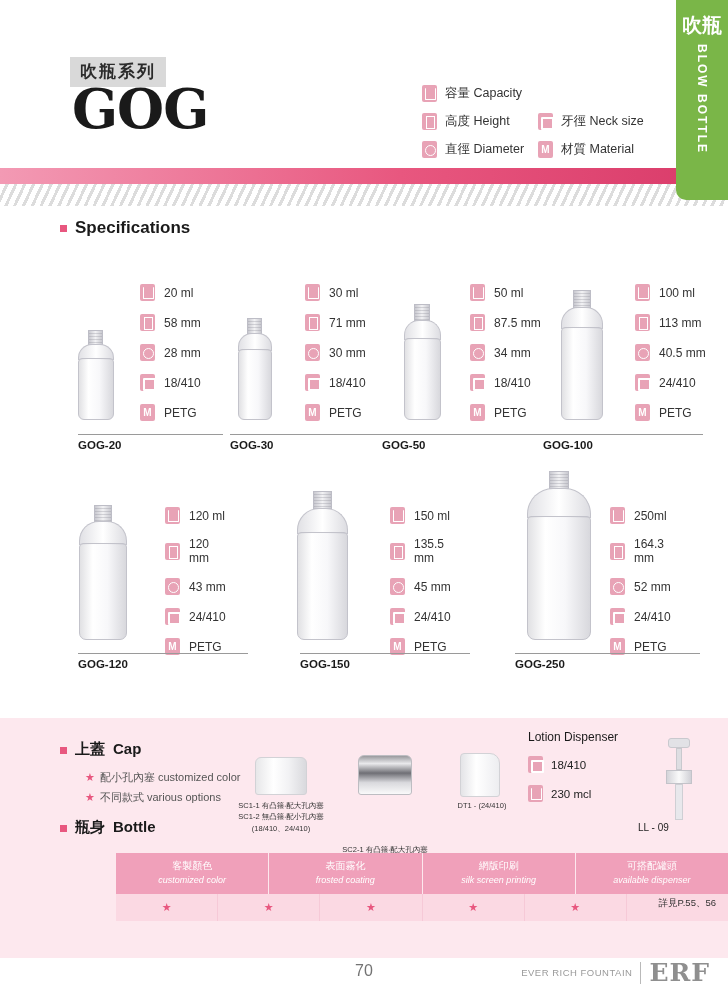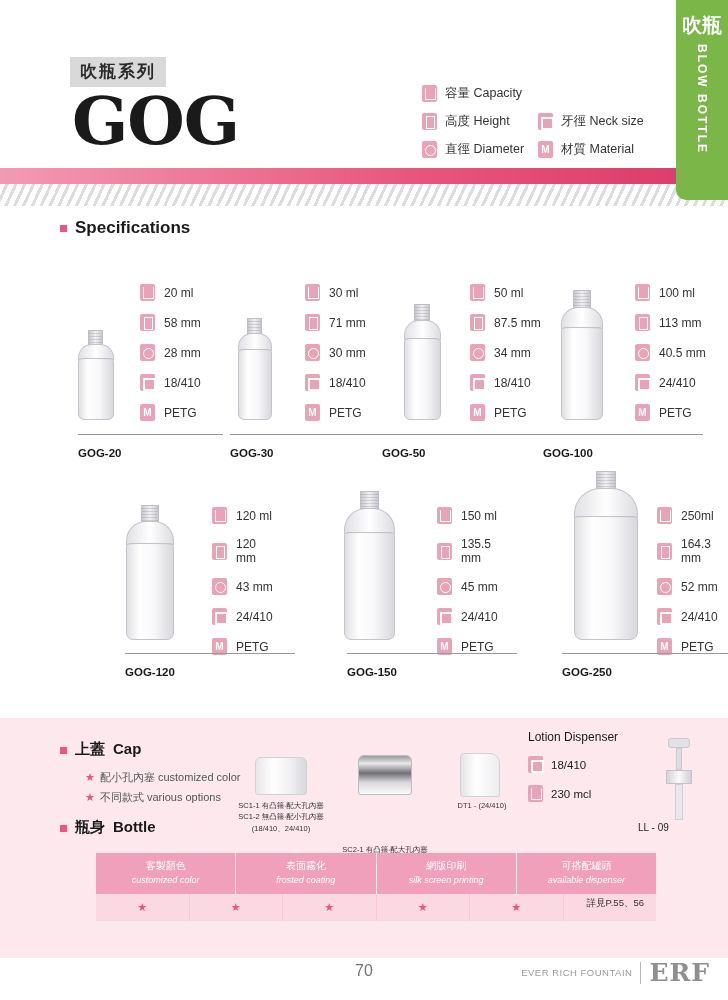--- a/index.html
+++ b/index.html
@@ -16,23 +16,23 @@
   
   .header { position:relative; height:200px; }
   .cat-badge {
     position:absolute; left:70px; top:57px;
     background:#d9d9d9; color:#2b2b2b;
     font-family:"DejaVu Sans", sans-serif;
     font-size:17px; font-weight:bold; letter-spacing:2px;
     padding:3px 10px 4px 10px;
   }
   .title-gog {
-    position:absolute; left:72px; top:88px;
+    position:absolute; left:72px; top:82px;
     font-family:"DejaVu Serif", serif;
-    font-size:66px; font-weight:bold; letter-spacing:-1px;
+    font-size:54px; font-weight:bold; letter-spacing:-1px;
     color:#1a1a1a; line-height:1;
   }
   .title-sub {
     position:absolute; left:238px; top:100px;
     font-family:"DejaVu Serif", serif;
     font-size:23px; font-weight:bold; color:#1a1a1a;
     line-height:1.15;
   }
   .legend-col { position:absolute; }
   .legend-item { display:flex; align-items:center; margin-bottom:11px; font-size:12.5px; }
@@ -80,21 +80,21 @@
   
   .sec-title { position:absolute; left:60px; top:218px; font-size:17px; font-weight:bold; color:#1a1a1a; }
   .sec-title .sq { display:inline-block; width:7px; height:7px; background:#e8577f; margin-right:8px; vertical-align:middle; }
 
   .grid { position:absolute; left:0; top:262px; width:728px; }
   .row { position:relative; height:215px; }
   .cell { position:absolute; width:165px; }
   .specs { position:absolute; }
   .spec-line { display:flex; align-items:center; margin-bottom:13px; font-size:12px; color:#333; }
   .spec-line .txt { margin-left:9px; }
-  .namebar { position:absolute; border-top:1px solid #9a9a9a; padding-top:12px;
+  .namebar { position:absolute; border-top:1px solid #9a9a9a; padding-top:4px;
              font-size:11.5px; font-weight:bold; color:#1a1a1a; }
 
   
   .bottle { position:absolute; }
   .bbody {
     position:absolute; left:0; bottom:0;
     background:linear-gradient(to right, rgba(200,200,205,.55) 0%, rgba(255,255,255,.9) 28%, rgba(245,245,248,.75) 60%, rgba(190,190,198,.6) 100%);
     border:1px solid #c3c3cb;
   }
   .bneck {
@@ -124,21 +124,21 @@
   .caps-area { position:absolute; left:235px; top:745px; width:285px; }
   .cap-item { position:absolute; text-align:center; font-size:7.5px; color:#333; line-height:1.5; }
 
   .dispenser-box { position:absolute; left:528px; top:730px; width:175px; height:110px; }
   .disp-title { font-size:12px; color:#1a1a1a; }
   .disp-line { display:flex; align-items:center; margin-top:12px; font-size:11.5px; }
   .disp-line .txt { margin-left:8px; }
   .disp-name { position:absolute; left:110px; top:92px; font-size:10px; }
 
   
-  .opt-table { position:absolute; left:96px; top:853px; width:560px; }
+  .opt-table { position:absolute; left:116px; top:853px; width:612px; }
   .opt-head { display:flex; }
   .opt-head div {
     flex:1; background:#f0a0ba; color:#fff; text-align:center;
     padding:6px 2px 7px 2px; font-size:10px; line-height:1.45;
     border-right:1px solid #fde8ee;
   }
   .opt-head div:last-child { border-right:none; }
   .opt-head .en { font-style:italic; font-size:9px; display:block; }
   .opt-row { display:flex; }
   .opt-row div {
@@ -324,21 +324,21 @@
           </div>
         <div class="spec-line">
             <span class="ico material"></span>
             <span class="txt">PETG</span>
           </div>
       </div>
       <div class="namebar" style="left:-12px; top:172px; width:160px;">GOG-100</div>
     </div>
   </div>
 
-  <div class="row" style="height:200px;margin-left:47px;">
+  <div class="row" style="height:200px;">
 
     <div class="cell" style="left:60px; top:0;">
       <div class="bottle" style="left:8px; top:28px; width:74px; height:135px;">
         <div class="bneck" style="left:26px; top:0; width:18px; height:17px;"></div>
         <div class="bshoulder" style="left:11px; top:16px; width:48px; height:24px; border-radius:20px 20px 0 0;"></div>
         <div class="bbody" style="left:11px; top:38px; width:48px; height:97px; border-radius:4px 4px 7px 7px;"></div>
       </div>
       <div class="specs" style="left:105px; top:30px;">
         <div class="spec-line">
             <span class="ico capacity"></span>

